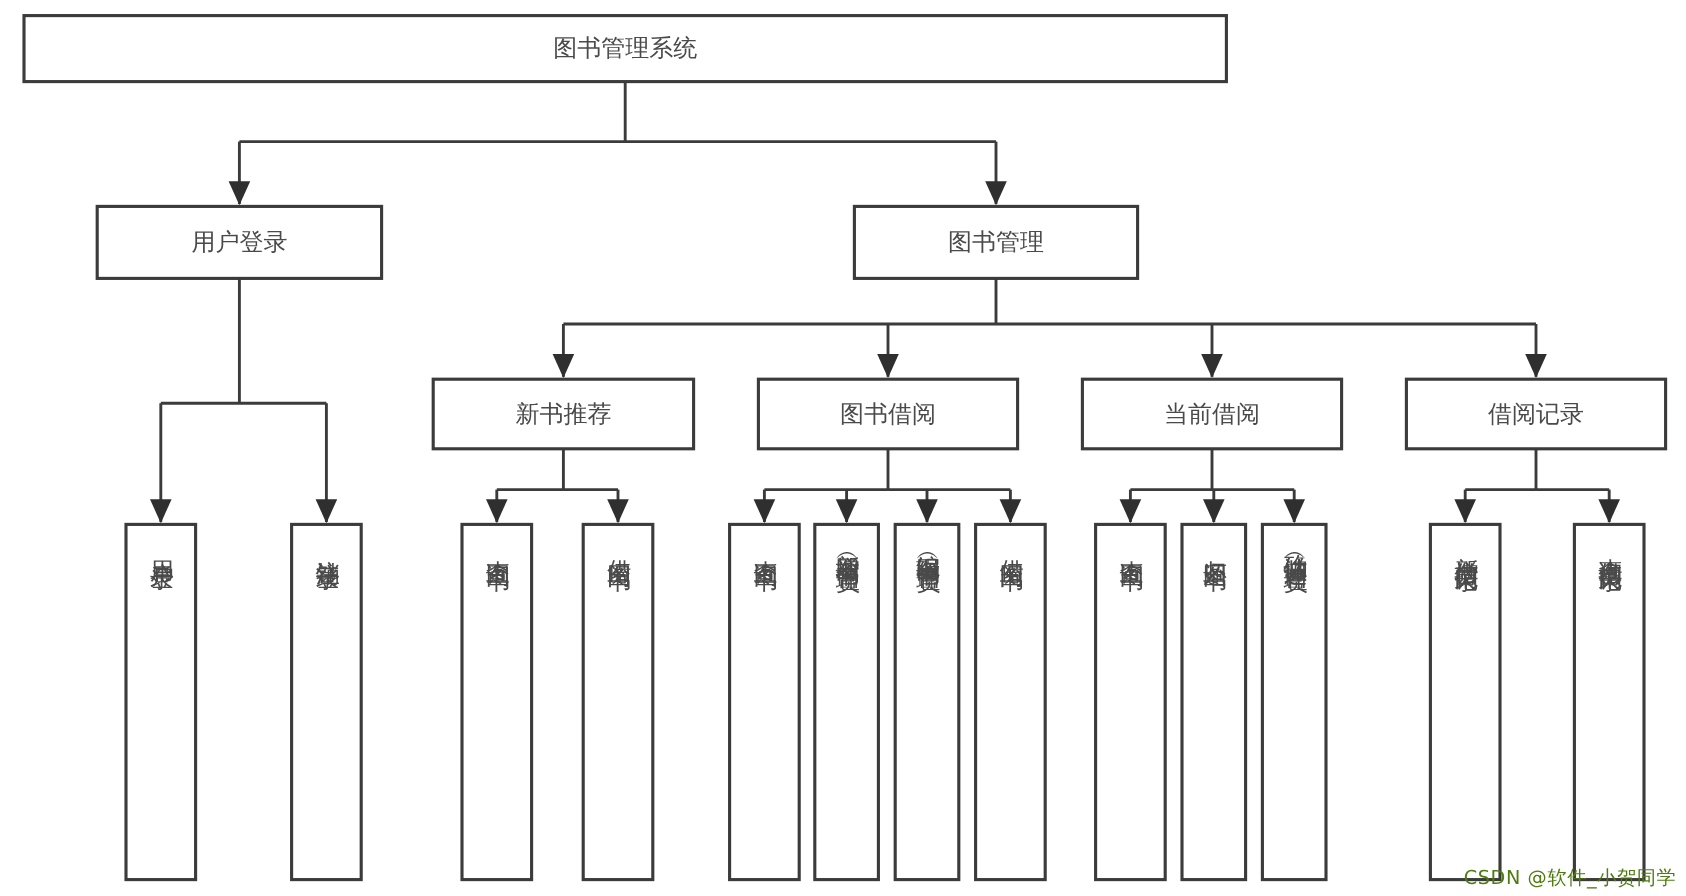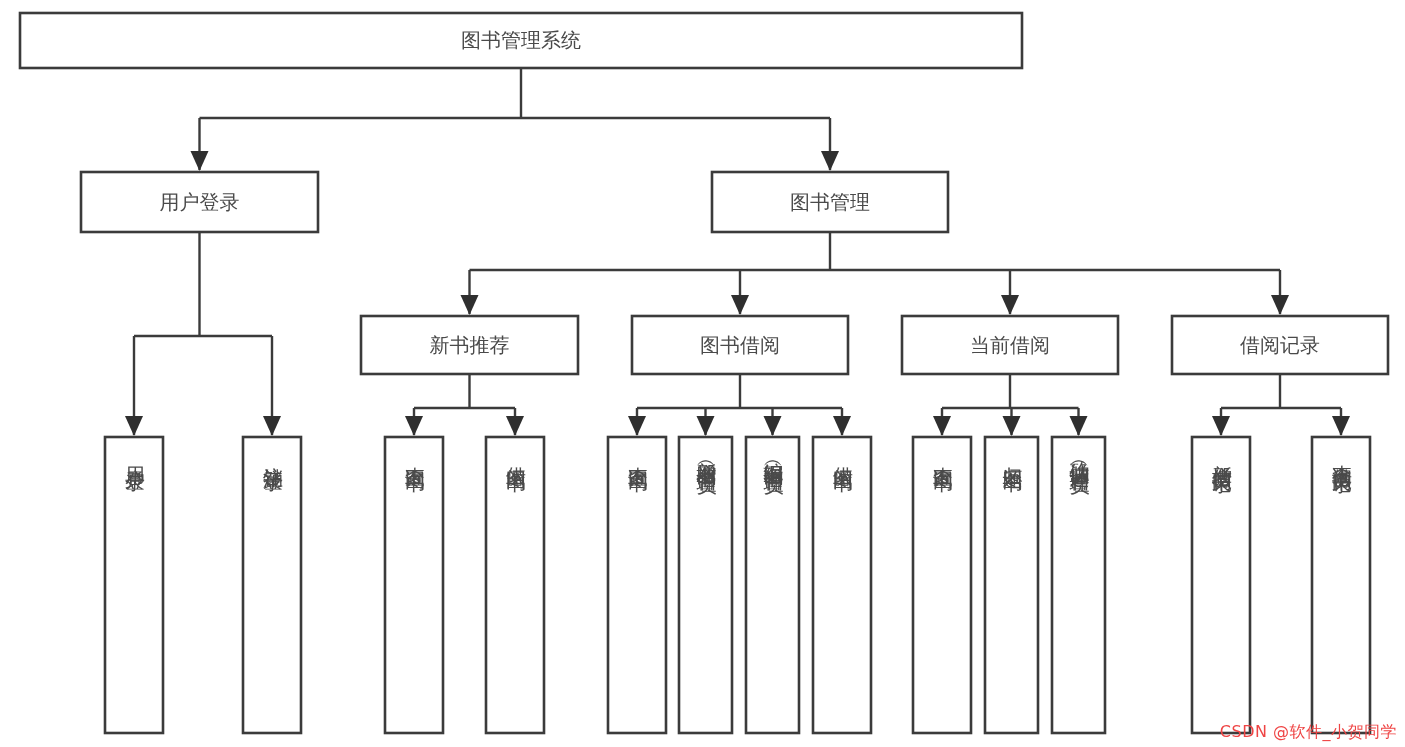--- a/index.html
+++ b/index.html
@@ -6,21 +6,21 @@
   body{width:1405px;height:747px;overflow:hidden;
        font-family:"DejaVu Sans","Liberation Sans",sans-serif;}
   #canvas{position:relative;width:1405px;height:747px;background:#ffffff;text-decoration:underline;}
   svg{position:absolute;left:0;top:0;width:1405px;height:747px;}
   .node-box{fill:#ffffff;stroke:#3b3b3b;stroke-width:2.6;}
   .conn{stroke:#3b3b3b;stroke-width:2.4;fill:none;stroke-linecap:butt;}
   .arrow-head{fill:#2f2f2f;stroke:none;}
   .nlabel{fill:#4a4a4a;font-size:20px;font-family:"DejaVu Sans","Liberation Sans",sans-serif;
           text-anchor:middle;dominant-baseline:middle;}
   .nlabel.vert{writing-mode:vertical-rl;text-orientation:upright;letter-spacing:2px;}
-  .watermark{position:absolute;right:8px;bottom:4px;font-size:16px;color:#ef4444;
+  .watermark{position:absolute;right:8px;bottom:4px;font-size:16px;color:#4d7c0f;
              font-family:"DejaVu Sans","Liberation Sans",sans-serif;white-space:nowrap;
              letter-spacing:0.5px;}
 </style>
 </head>
 <body>
 
 <div id="canvas">
   <svg id="tree-svg" viewBox="0 0 1405 747" xmlns="http://www.w3.org/2000/svg">
       <g>
         <path d="M 521 68 L 521 118" class="conn"></path>

